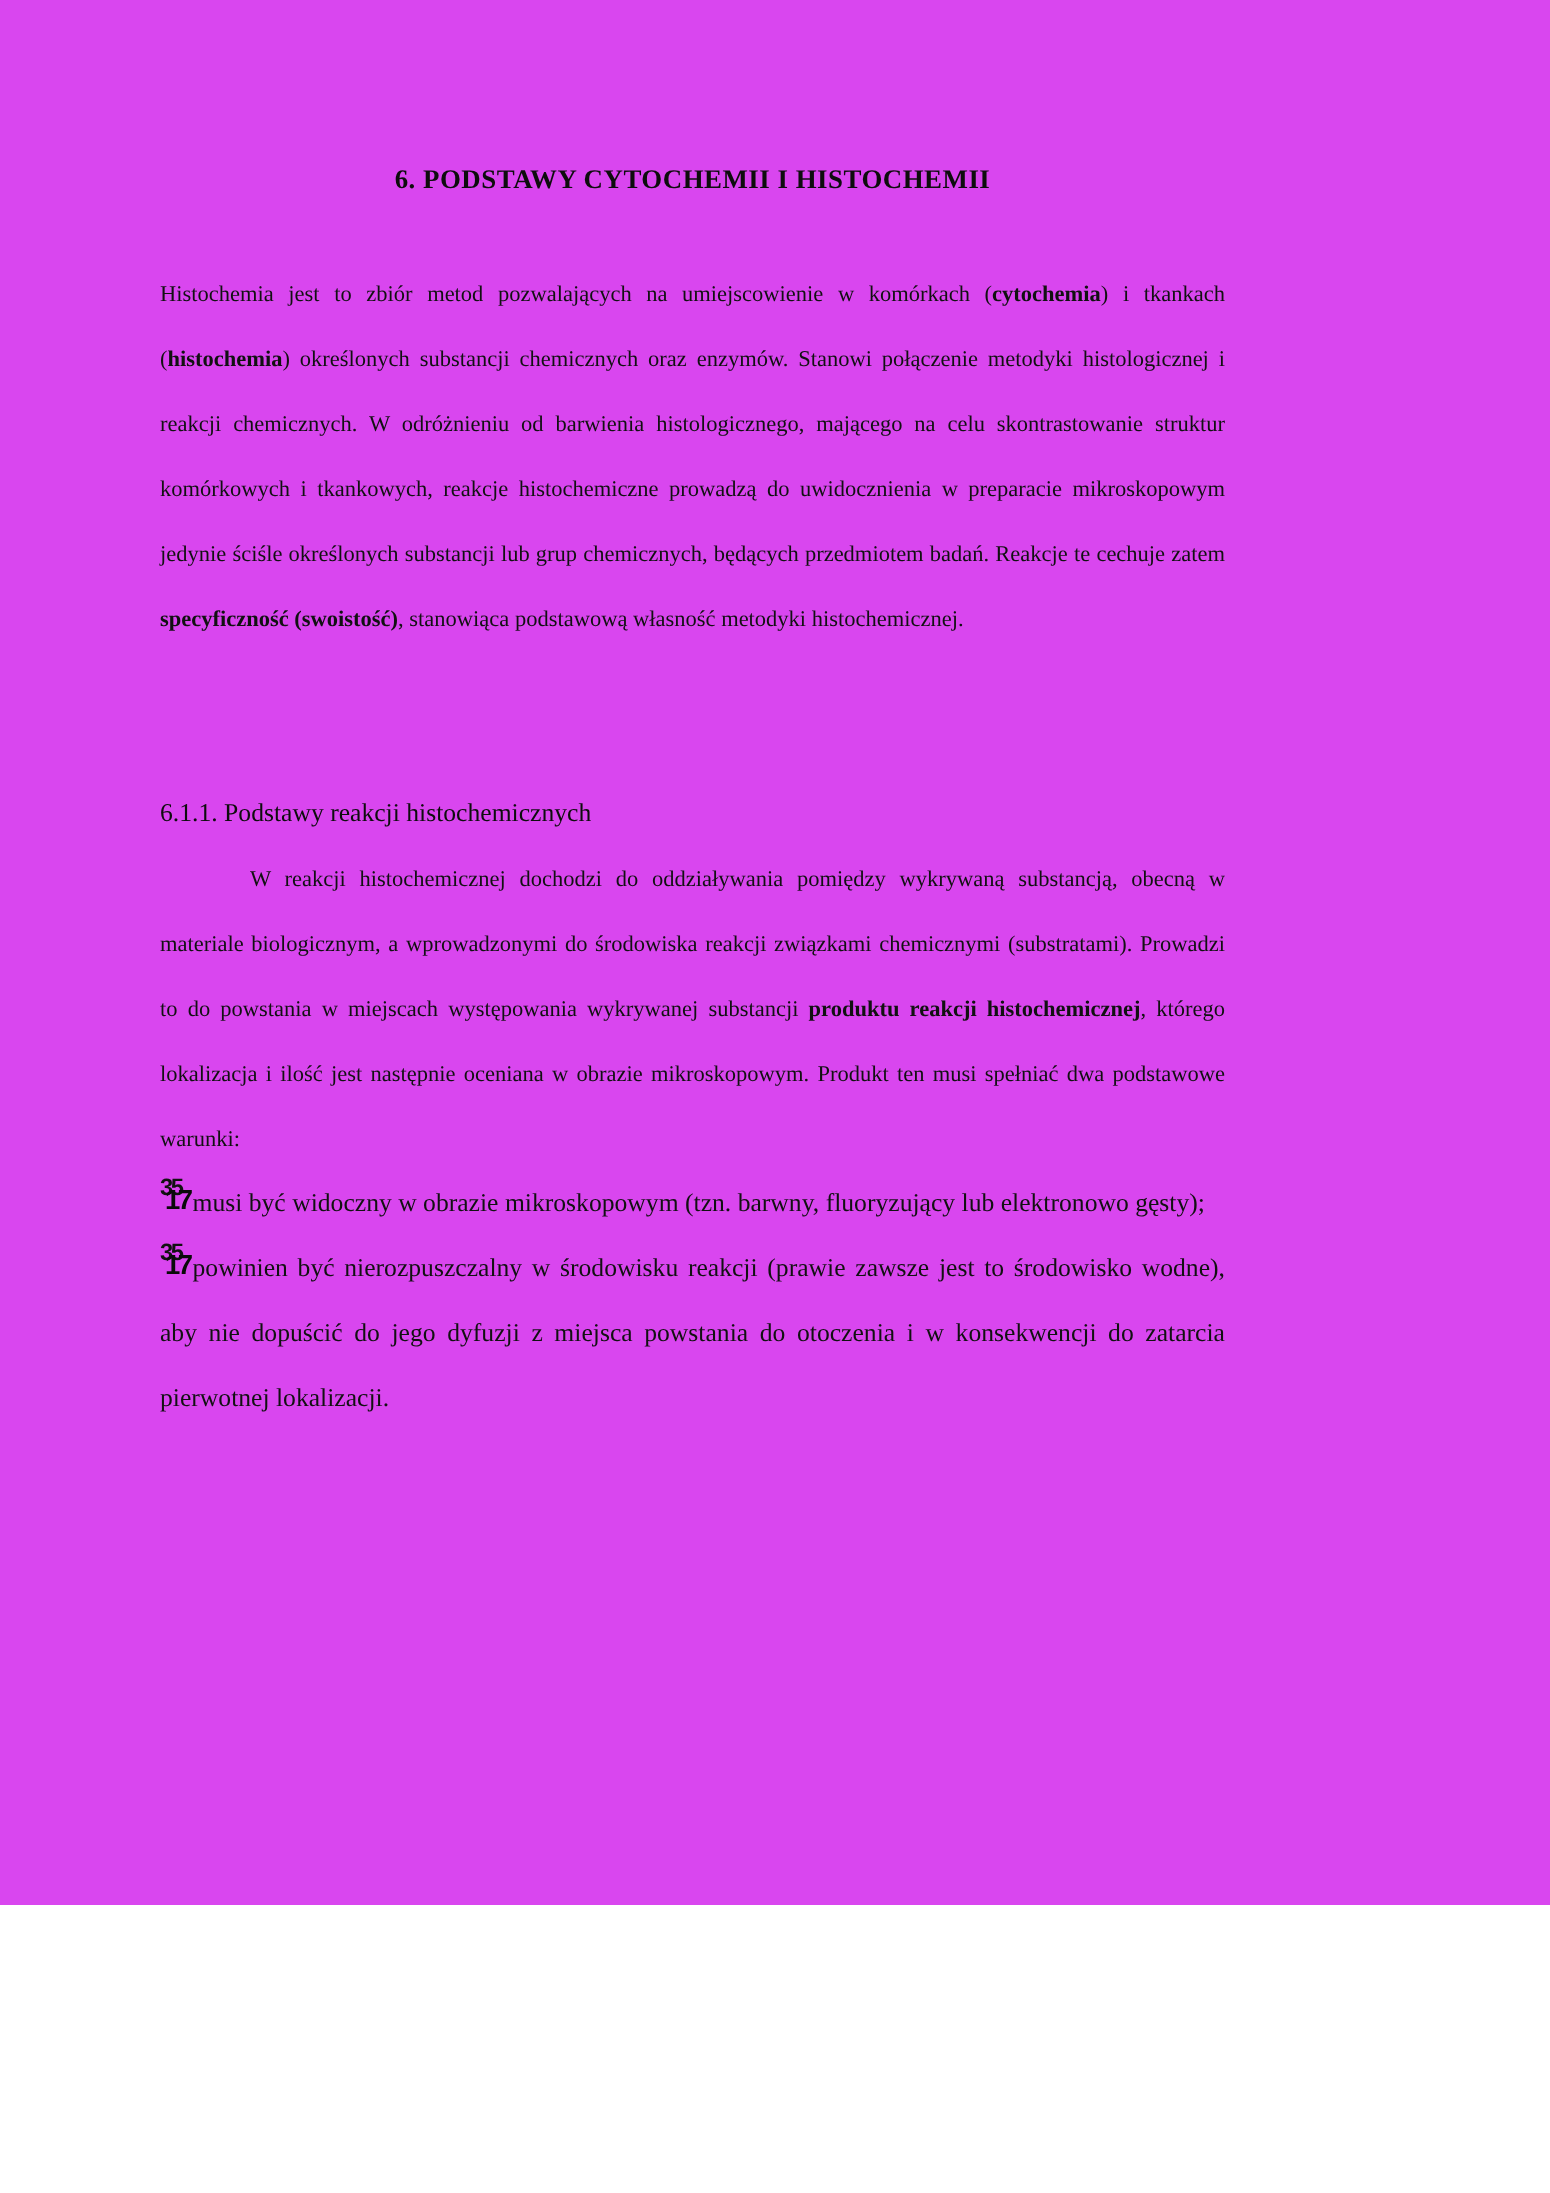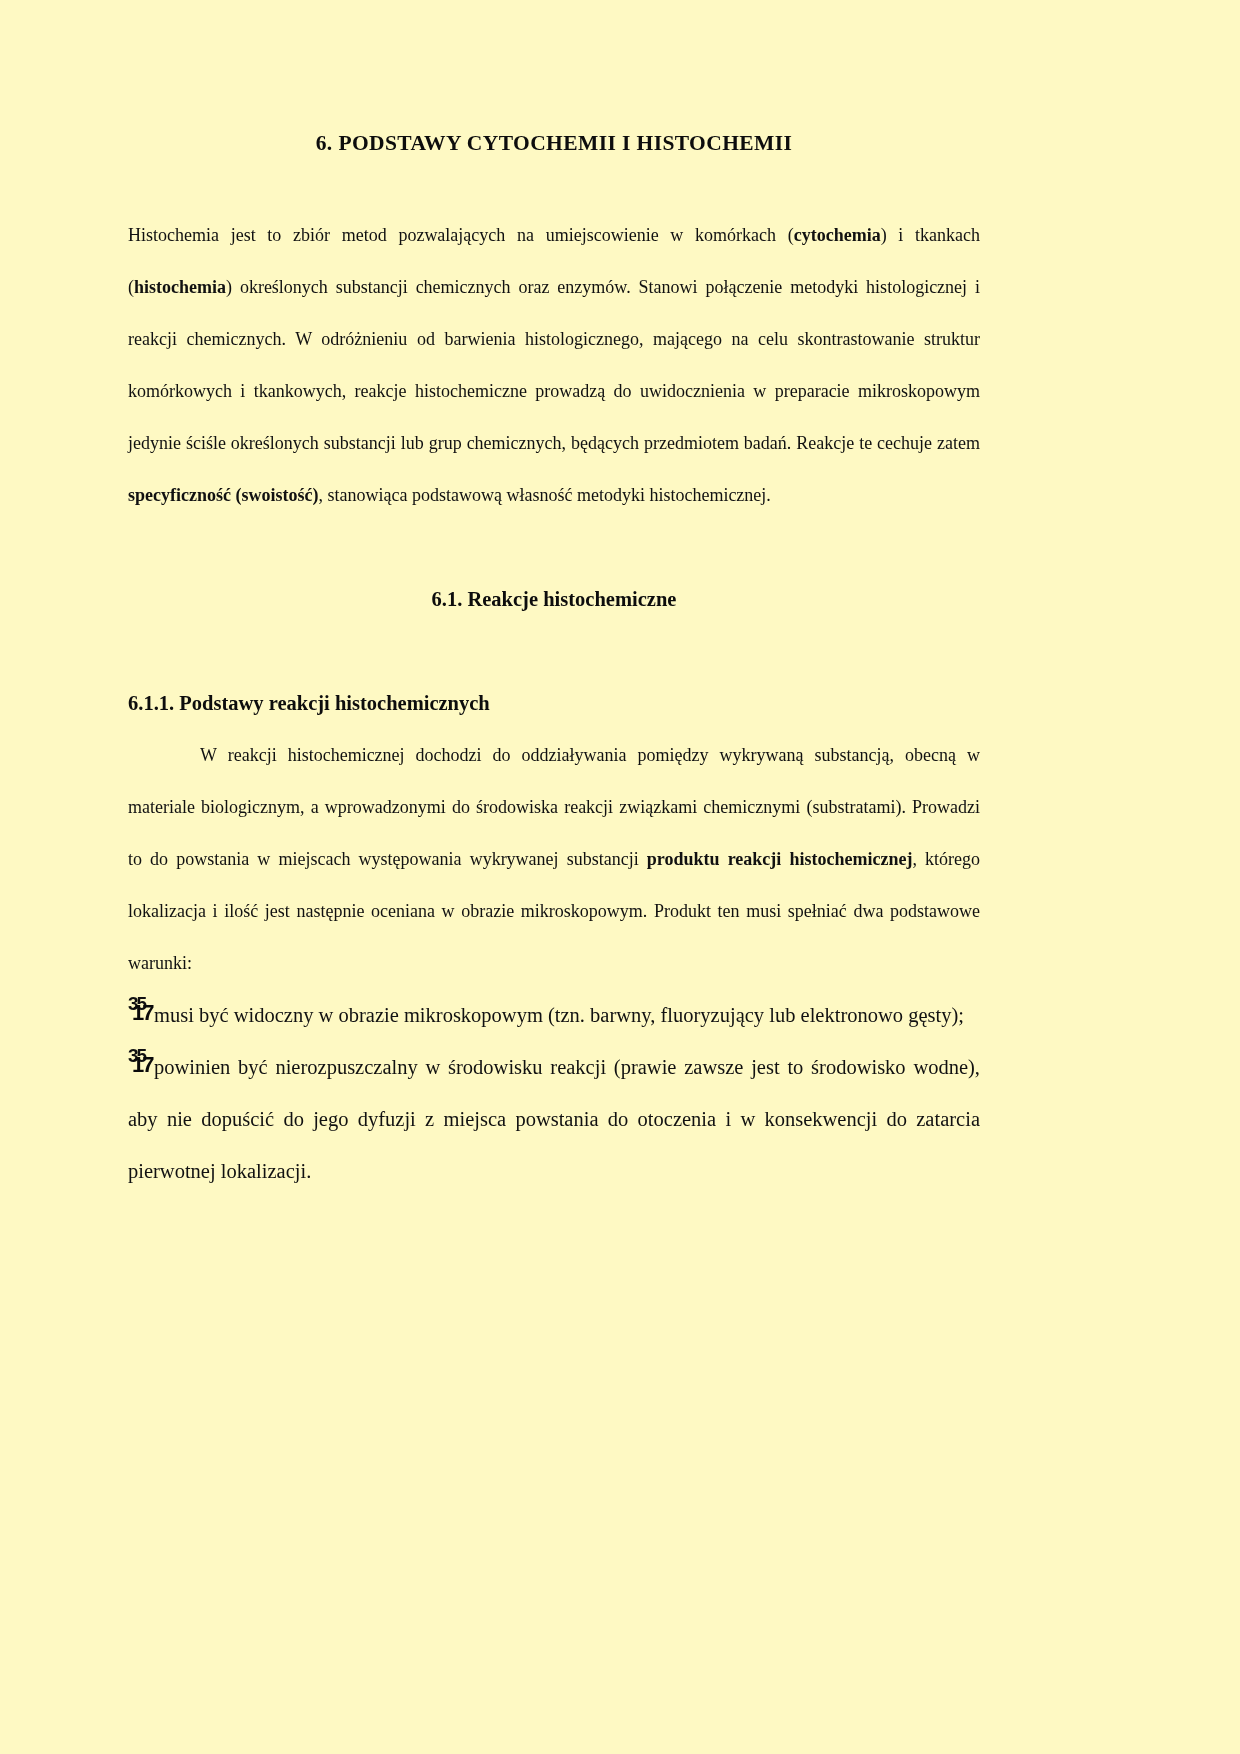--- a/index.html
+++ b/index.html
@@ -10,22 +10,22 @@
   body {
     width: 1240px;
     height: 1754px;
     font-family: "Liberation Serif", "DejaVu Serif", serif;
     color: #000000;
     -webkit-font-smoothing: none;
   }
   .page {
     position: relative;
     width: 1240px;
-    height: 1754px;
-    background: #fef9c3;
+    height: 1524px;
+    background: #d946ef;
     overflow: hidden;
   }
   .content {
     position: absolute;
     left: 128px;
     top: 0;
     width: 852px;
   }
 
   
@@ -62,21 +62,21 @@
   .h-center {
     text-align: center;
     font-weight: bold;
     font-size: 20.5px;
     line-height: 52px;
     margin: 0;
     color: #0d0d0d;
   }
   .h-left {
     text-align: left;
-    font-weight: bold;
+    font-weight: normal;
     font-size: 20.5px;
     line-height: 52px;
     margin: 0;
     color: #0d0d0d;
   }
 
   
   .bullet-para {
     position: relative;
     font-size: 20.5px;
@@ -121,21 +121,20 @@
   <div class="content">
 
     <h1 class="doc-title">6. PODSTAWY CYTOCHEMII I HISTOCHEMII</h1>
 
     <div class="spacer-lg"></div>
 
     <p class="para"><span>Histochemia jest to zbiór metod pozwalających na umiejscowienie w komórkach (</span><b>cytochemia</b><span>) i tkankach (</span><b>histochemia</b><span>) określonych substancji chemicznych oraz enzymów. Stanowi połączenie metodyki histologicznej i reakcji chemicznych. W odróżnieniu od barwienia histologicznego, mającego na celu skontrastowanie struktur komórkowych i tkankowych, reakcje histochemiczne prowadzą do uwidocznienia w preparacie mikroskopowym jedynie ściśle określonych substancji lub grup chemicznych, będących przedmiotem badań. Reakcje te cechuje zatem </span><b>specyficzność (swoistość)</b><span>, stanowiąca podstawową własność metodyki histochemicznej.</span></p>
 
     <div class="spacer-lg"></div>
 
-    <h2 class="h-center">6.1. Reakcje histochemiczne</h2>
 
     <div class="spacer-lg"></div>
 
     <h3 class="h-left">6.1.1. Podstawy reakcji histochemicznych</h3>
 
     <p class="para indent-first"><span>W reakcji histochemicznej dochodzi do oddziaływania pomiędzy wykrywaną substancją, obecną w materiale biologicznym, a wprowadzonymi do środowiska reakcji związkami chemicznymi (substratami). Prowadzi to do powstania w miejscach występowania wykrywanej substancji </span><b>produktu reakcji histochemicznej</b><span>, którego lokalizacja i ilość jest następnie oceniana w obrazie mikroskopowym. Produkt ten musi spełniać dwa podstawowe warunki:</span></p>
 
     <p class="bullet-para"><span class="bullet-marker"><span class="g1">35</span><span class="g2">17</span></span><span>musi być widoczny w obrazie mikroskopowym (tzn. barwny, fluoryzujący lub elektronowo gęsty);</span></p>
 
     <p class="bullet-para"><span class="bullet-marker"><span class="g1">35</span><span class="g2">17</span></span><span>powinien być nierozpuszczalny w środowisku reakcji (prawie zawsze jest to środowisko wodne), aby nie dopuścić do jego dyfuzji z miejsca powstania do otoczenia i w konsekwencji do zatarcia pierwotnej lokalizacji.</span></p>

